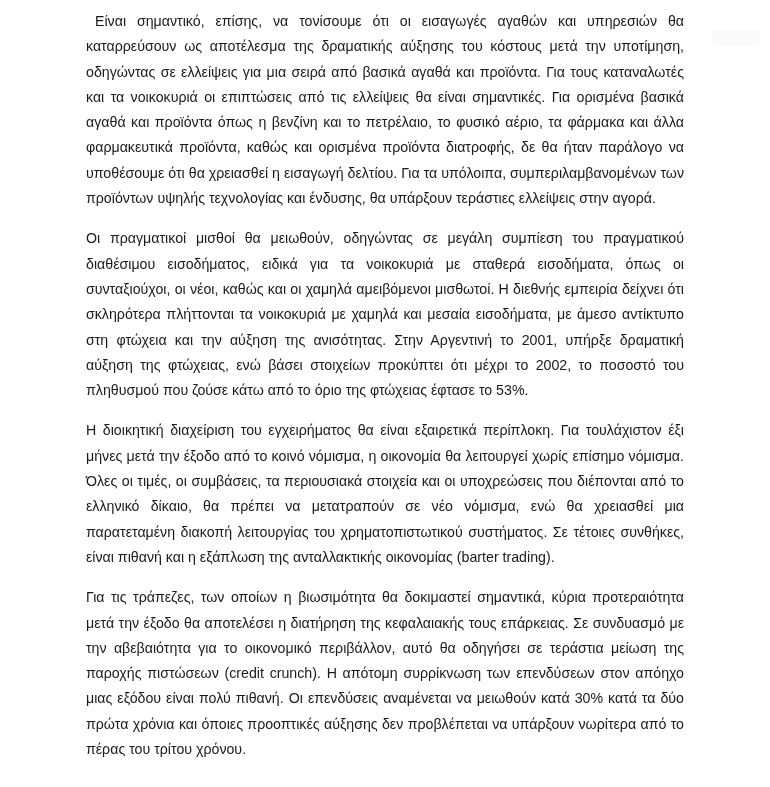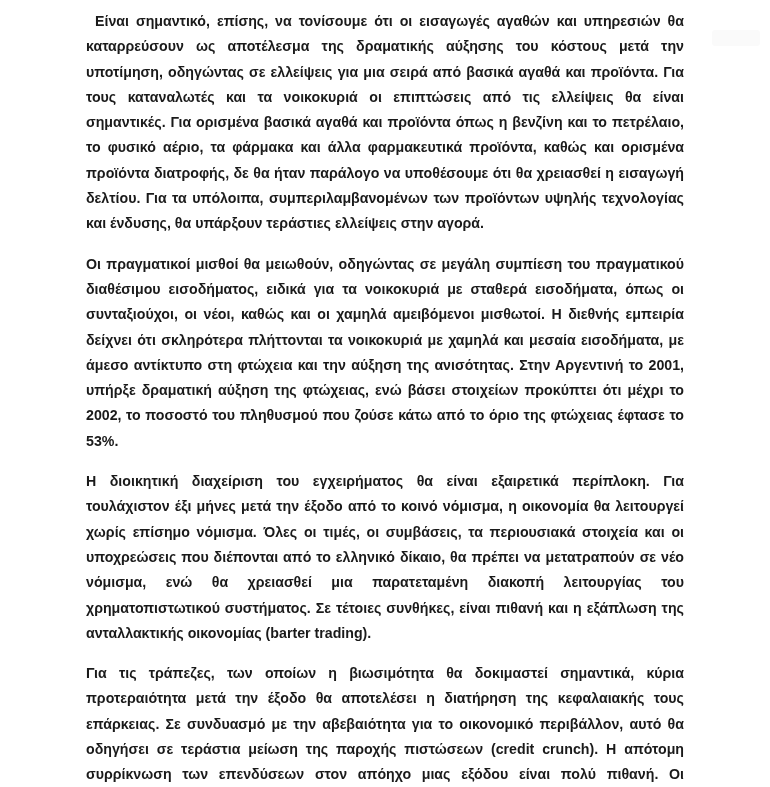--- a/index.html
+++ b/index.html
@@ -19,21 +19,20 @@
       top: 9px;
       width: 602px;
       font-family: "Liberation Sans", sans-serif;
       font-size: 14.2px;
       line-height: 25.3px;
       color: #1a1a1a;
       text-align: justify;
     }
     .para {
       margin: 0 4px 15px 0;
-      font-weight: bold;
     }
     .para.first-indent {
       text-indent: 9px;
     }
     .watermark {
       position: absolute;
       left: 712px;
       top: 30px;
       width: 48px;
       height: 16px;

